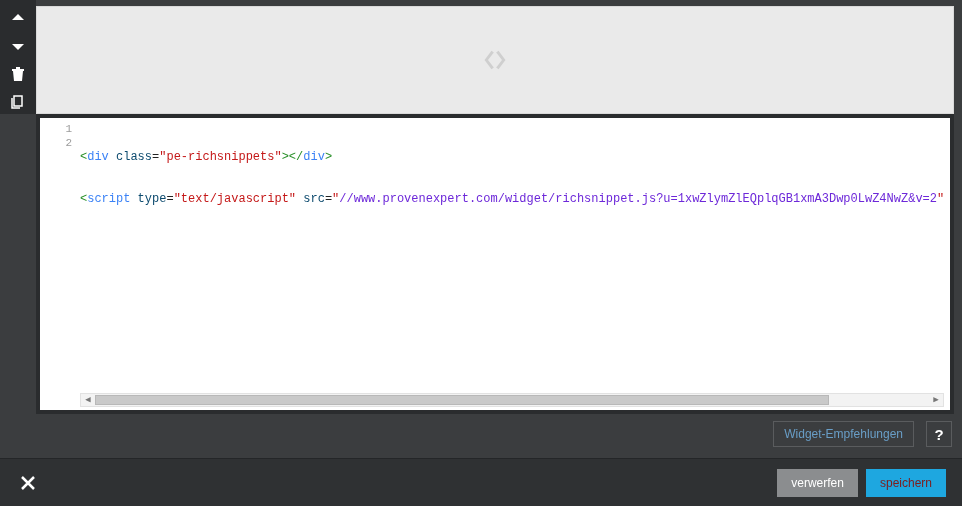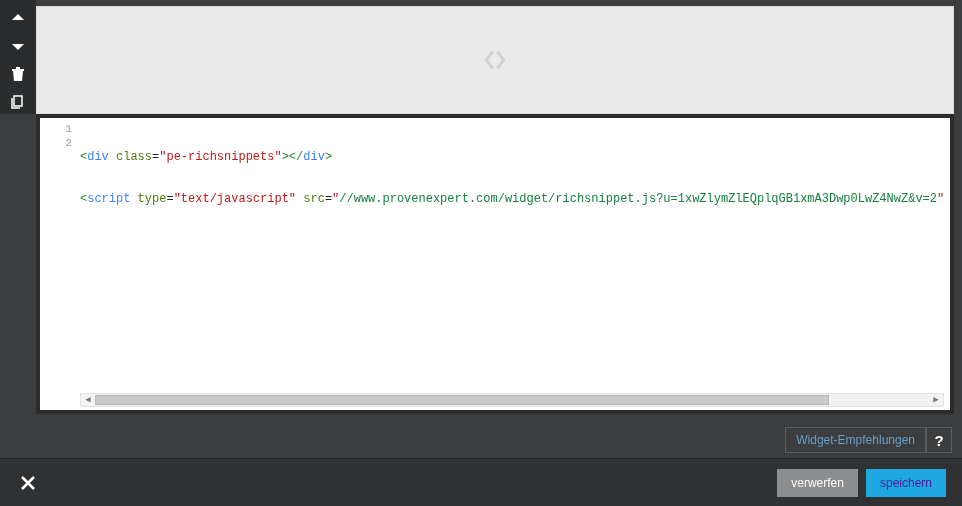--- a/index.html
+++ b/index.html
@@ -69,23 +69,23 @@
   .gutter div { height: 14px; }
   .code-lines {
     position: absolute;
     left: 40px; right: 0; top: 4px;
     white-space: pre;
     overflow: hidden;
   }
   .code-line { height: 14px; white-space: pre; }
   .t-bracket { color: #278f27; }
   .t-tag     { color: #3b82f6; }
-  .t-attr    { color: #4d7c0f; }
+  .t-attr    { color: #0c4a6e; }
   .t-value   { color: #c41818; }
-  .t-url     { color: #15803d; }
+  .t-url     { color: #6d28d9; }
   .t-plain   { color: #222; }
 
   
   .hscroll {
     position: absolute;
     left: 40px; right: 6px; bottom: 3px;
     height: 14px;
     background: #f3f3f3;
     border: 1px solid #e2e2e2;
     display: flex; align-items: center;
@@ -102,22 +102,22 @@
     width: 88%; height: 10px;
     background: #c9c9c9;
     border: 1px solid #b8b8b8;
   }
 
   
   .midbar {
     position: absolute;
     left: 36px; right: 8px;
     top: 421px; height: 32px;
-    display: flex; justify-content: flex-end; align-items: flex-end;
-    gap: 0;
+    display: flex; justify-content: flex-end; align-items: flex-start;
+    gap: 12px;
     padding-right: 2px;
   }
   .btn-outline {
     background: #3b3d3f;
     border: 1px solid #5a5c5e;
     color: #699ec7;
     font-size: 12px;
     padding: 5px 10px;
     cursor: pointer;
   }
@@ -149,21 +149,21 @@
   .footer .close svg { width: 16px; height: 16px; stroke: #fff; stroke-width: 2.5; }
   .footer .spacer { flex: 1; }
   .btn {
     font-size: 12px;
     padding: 7px 14px;
     border: none;
     cursor: pointer;
     margin-left: 8px;
   }
   .btn-discard { background: #8b8d8f; color: #fff; }
-  .btn-save    { background: #1ea7e0; color: #4c1d95; }
+  .btn-save    { background: #1ea7e0; color: #7f1d1d; }
 </style>
 </head>
 <body>
 
 <div class="outer">
 
   <div class="left-tools">
     <div class="tool">
       <svg viewBox="0 0 16 16">
           <path d="M8 4l-6 6h12z"></path>

